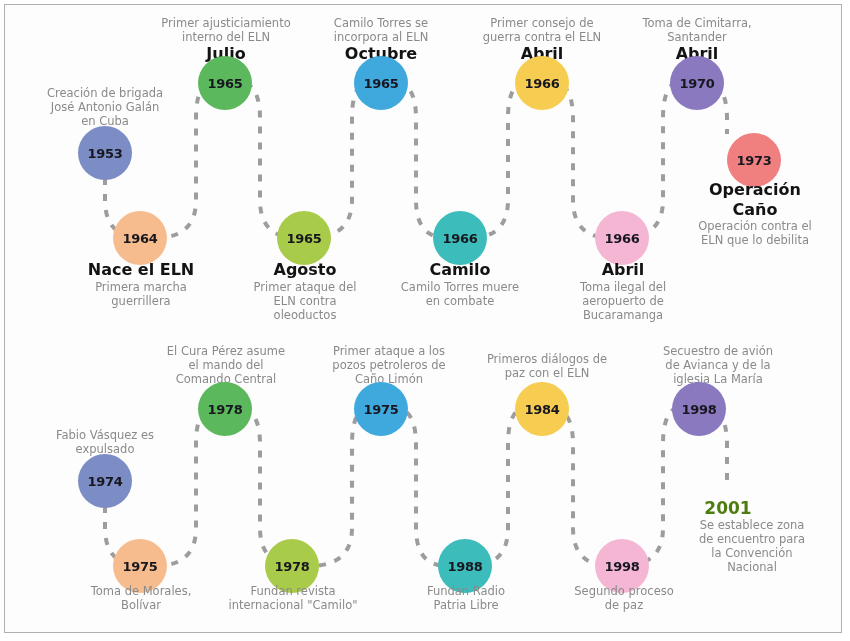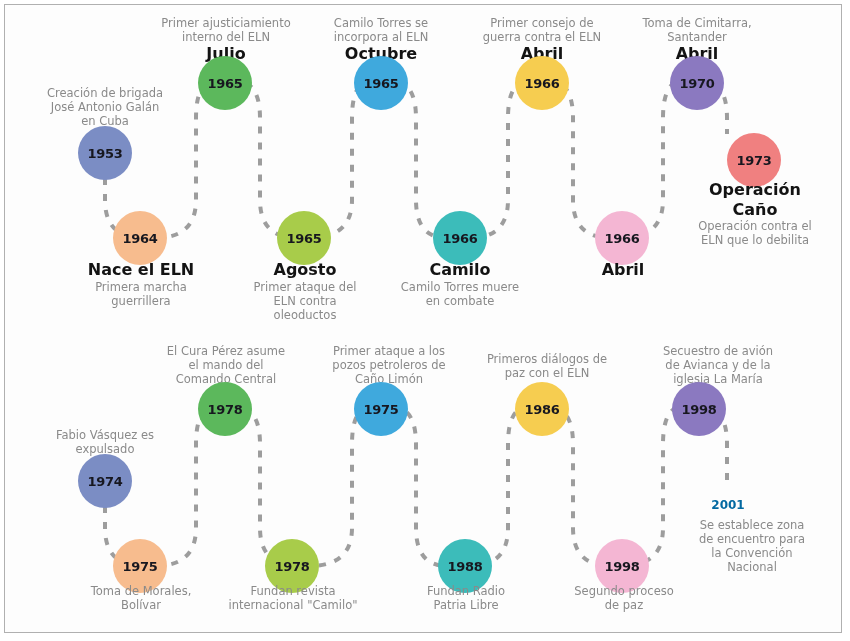--- a/index.html
+++ b/index.html
@@ -40,23 +40,23 @@
   .caption .bold{
     display:block;
     color:#131313;
     font-weight:bold;
     font-size:16px;
   }
   .caption .desc{display:block;}
   .yearonly{
     position:absolute;
     text-align:center;
-    color:#0369a1;
+    color:#4d7c0f;
     font-weight:bold;
-    font-size:12px;
+    font-size:17px;
   }
 </style>
 </head>
 <body>
 
 <div id="frame"></div>
 
 <div id="canvas">
 
   <svg class="links" viewBox="0 0 850 641">
@@ -159,20 +159,21 @@
       <span class="desc">Primer consejo de<br>guerra contra el ELN</span>
       <span class="bold">Abril</span>
     </div>
     <div class="circle" style="left:515px;top:56px;width:54px;height:54px;background:#f6cd50;">1966</div>
   </div>
 
   <div class="node">
     <div class="circle" style="left:595px;top:211px;width:54px;height:54px;background:#f4b6d3;">1966</div>
     <div class="caption" style="left:565px;top:260px;width:116px;">
       <span class="bold">Abril</span>
+      <span class="desc">Toma ilegal del<br>aeropuerto de<br>Bucaramanga</span>
     </div>
   </div>
 
   <div class="node">
     <div class="caption" style="left:636px;top:16px;width:122px;">
       <span class="desc">Toma de Cimitarra,<br>Santander</span>
       <span class="bold">Abril</span>
     </div>
     <div class="circle" style="left:670px;top:56px;width:54px;height:54px;background:#8b79c0;">1970</div>
   </div>
@@ -231,21 +232,21 @@
 
       <span class="desc">Fundan Radio<br>Patria Libre</span>
     </div>
   </div>
 
   <div class="node">
     <div class="caption" style="left:482px;top:352px;width:130px;">
 
       <span class="desc">Primeros diálogos de<br>paz con el ELN</span>
     </div>
-    <div class="circle" style="left:515px;top:382px;width:54px;height:54px;background:#f6cd50;">1986</div>
+    <div class="circle" style="left:515px;top:382px;width:54px;height:54px;background:#f6cd50;">1984</div>
   </div>
 
   <div class="node">
     <div class="circle" style="left:595px;top:539px;width:54px;height:54px;background:#f4b6d3;">1998</div>
     <div class="caption" style="left:565px;top:584px;width:118px;">
 
       <span class="desc">Segundo proceso<br>de paz</span>
     </div>
   </div>
 

